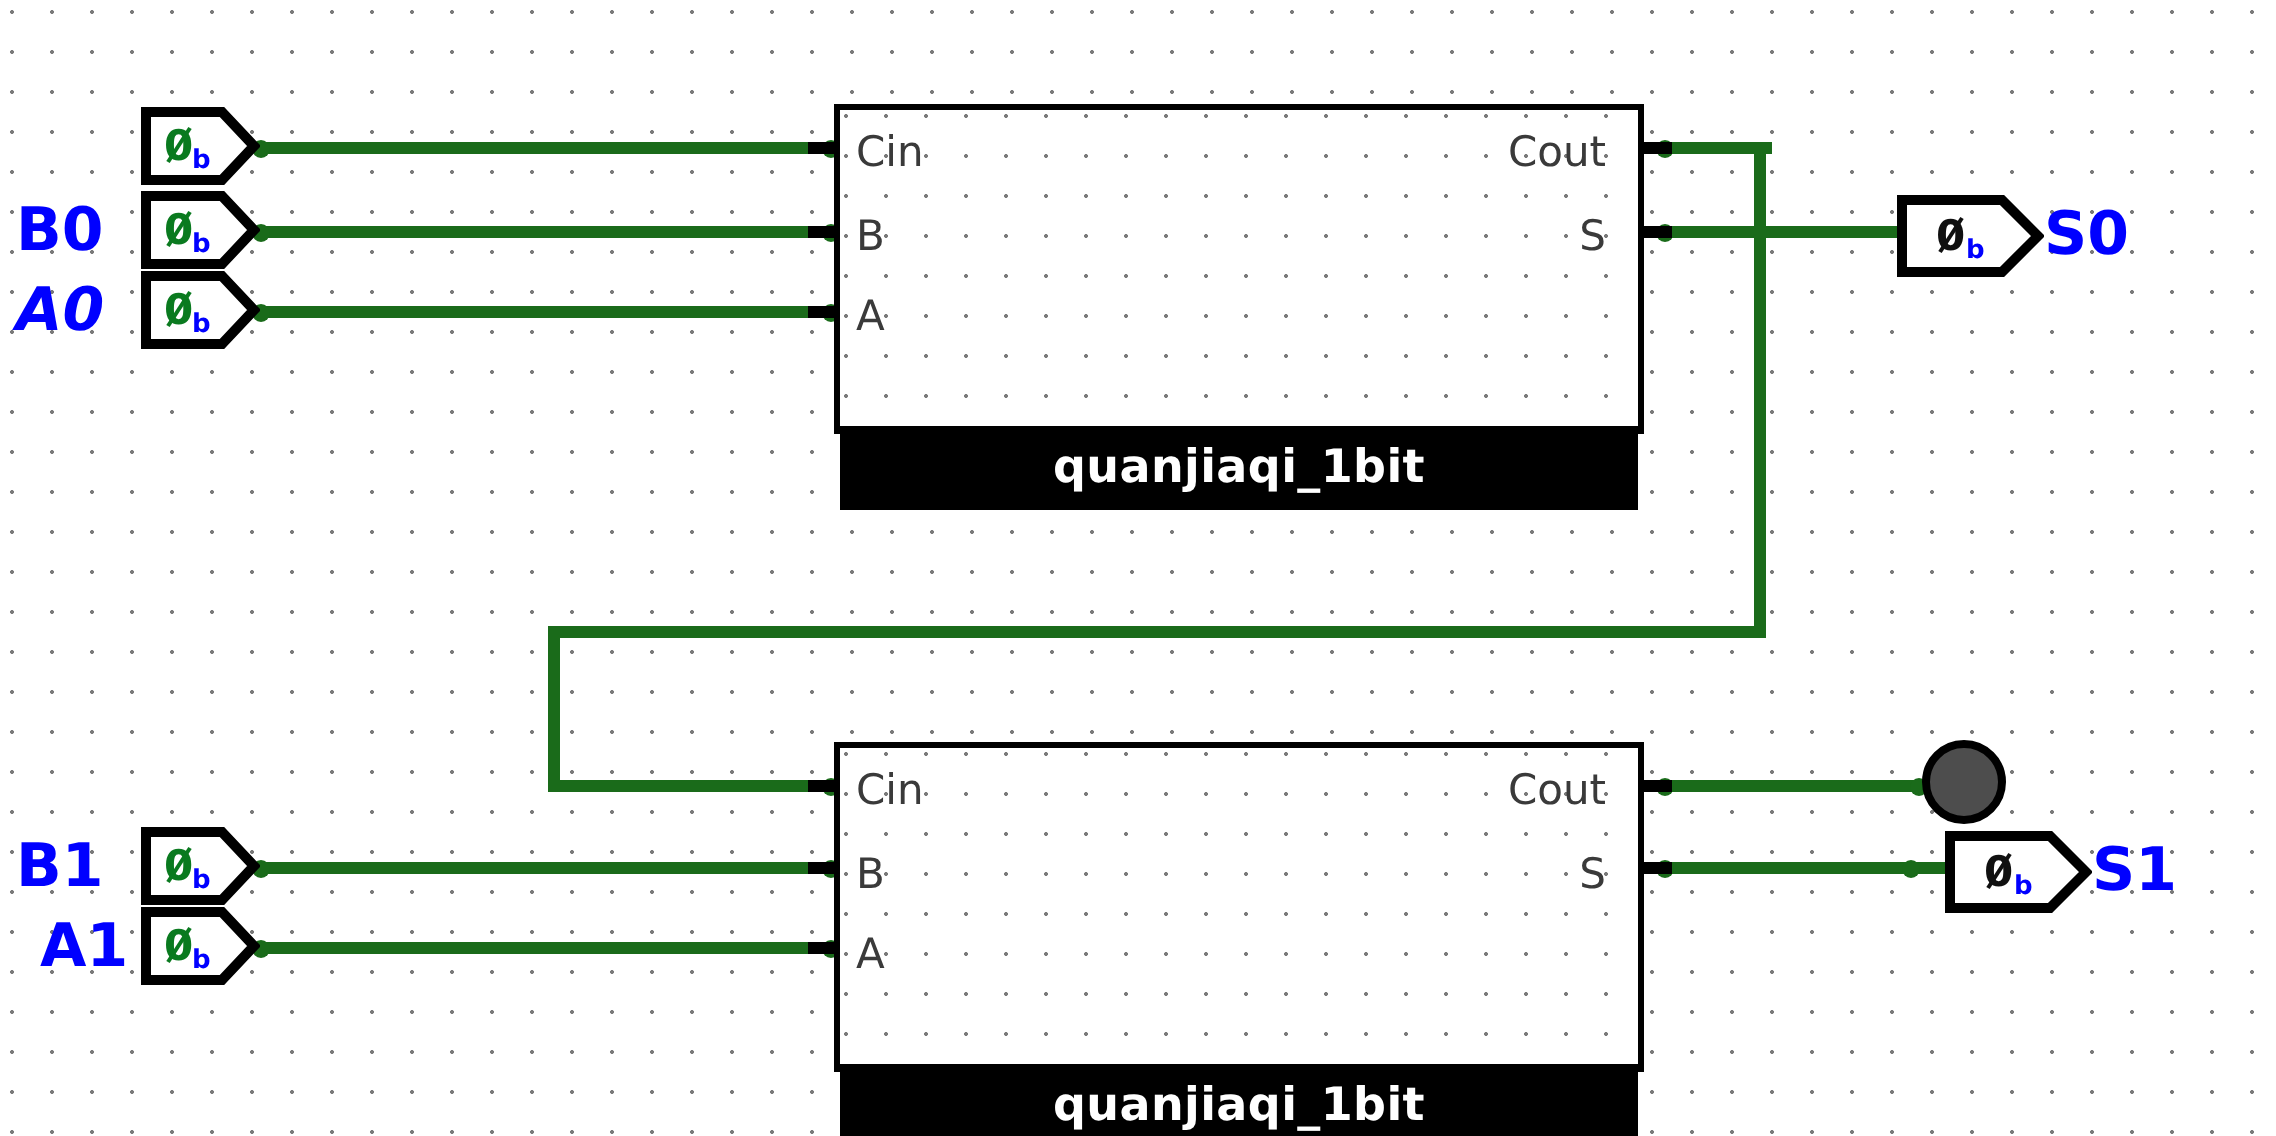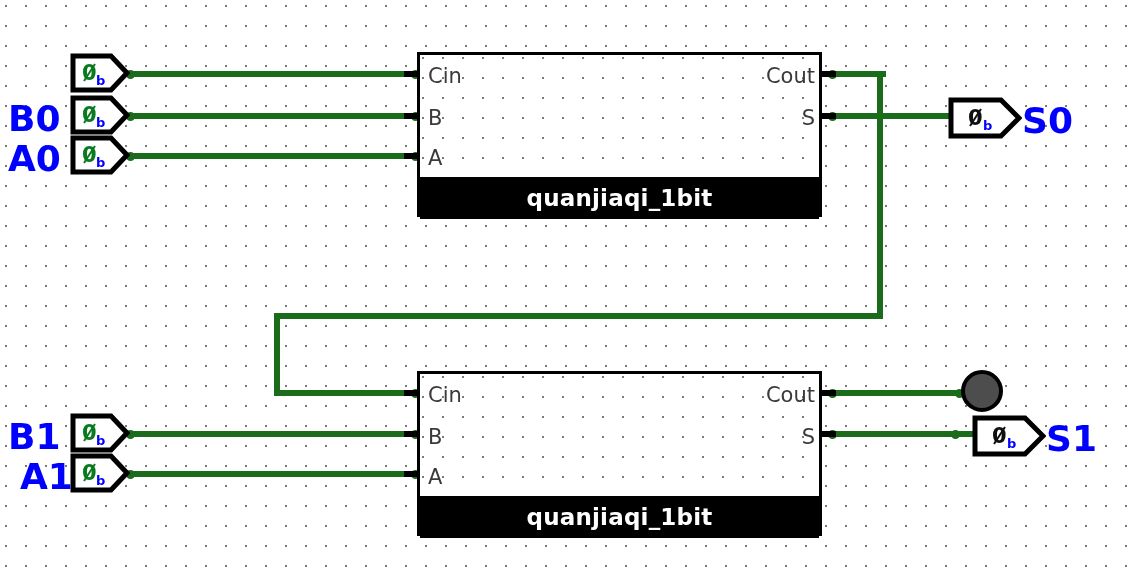--- a/index.html
+++ b/index.html
@@ -42,21 +42,21 @@
 
   
   .block {
     position: absolute;
     box-sizing: border-box;
     border: 3px solid #000000;
     background: #ffffff;
   }
   .block-body {
     position: relative;
-    height: 122px;
+    height: 158px;
     background-color: #ffffff;
     background-image: radial-gradient(#7a7a7a 0.9px, transparent 1.1px);
     background-size: 20px 20px;
     background-position: 13px 13px;
   }
   .block-footer {
     height: 42px;
     background: #000000;
     color: #ffffff;
     font-weight: bold;
@@ -67,21 +67,21 @@
     letter-spacing: 0.2px;
   }
   .pin-label {
     position: absolute;
     font-size: 21px;
     color: #3a3a3a;
     line-height: 1;
     font-family: "DejaVu Sans", "Liberation Sans", sans-serif;
   }
   .pin-label.left  { left: 8px; }
-  .pin-label.right { right: 4px; }
+  .pin-label.right { right: 16px; }
 
   
   .pin-stub {
     position: absolute;
     height: 6px;
     background: #000000;
   }
   .pin-outline {
     position: absolute;
     width: 54px;
@@ -104,21 +104,21 @@
     color: #0000ff;
     line-height: 1;
     font-family: "DejaVu Sans", "Liberation Sans", sans-serif;
   }
 
   
   .net-label {
     position: absolute;
     color: #0000ff;
     font-weight: bold;
-    font-size: 36px;
+    font-size: 30px;
     line-height: 1;
     font-family: "DejaVu Sans", "Liberation Sans", sans-serif;
     white-space: nowrap;
   }
 
   
   .probe-circle {
     position: absolute;
     width: 42px;
     height: 42px;
@@ -232,21 +232,21 @@
   <div class="pin-outline" style="left:70px; top:135px;">
     <svg width="60" height="40" viewBox="0 0 60 40">
       <polygon points="3,3 41,3 57,20 41,37 3,37" fill="#ffffff" stroke="#000000" stroke-width="5"></polygon>
     </svg>
     <span class="pin-value green" style="left:12px; top:10px;">0</span>
     <span class="pin-sub" style="left:26px; top:21px;">b</span>
     <svg style="position:absolute; left:12px; top:9px;" width="16" height="22">
       <line x1="13" y1="2" x2="2" y2="19" stroke="#0a7a1f" stroke-width="2"></line>
     </svg>
   </div>
-  <span class="net-label" style="left:8px; top:141px;">A0</span>
+  <span class="net-label" style="left:8px; top:141px;font-style:italic;">A0</span>
 
   <div class="pin-outline" style="left:70px; top:413px;">
     <svg width="60" height="40" viewBox="0 0 60 40">
       <polygon points="3,3 41,3 57,20 41,37 3,37" fill="#ffffff" stroke="#000000" stroke-width="5"></polygon>
     </svg>
     <span class="pin-value green" style="left:12px; top:10px;">0</span>
     <span class="pin-sub" style="left:26px; top:21px;">b</span>
     <svg style="position:absolute; left:12px; top:9px;" width="16" height="22">
       <line x1="13" y1="2" x2="2" y2="19" stroke="#0a7a1f" stroke-width="2"></line>
     </svg>

